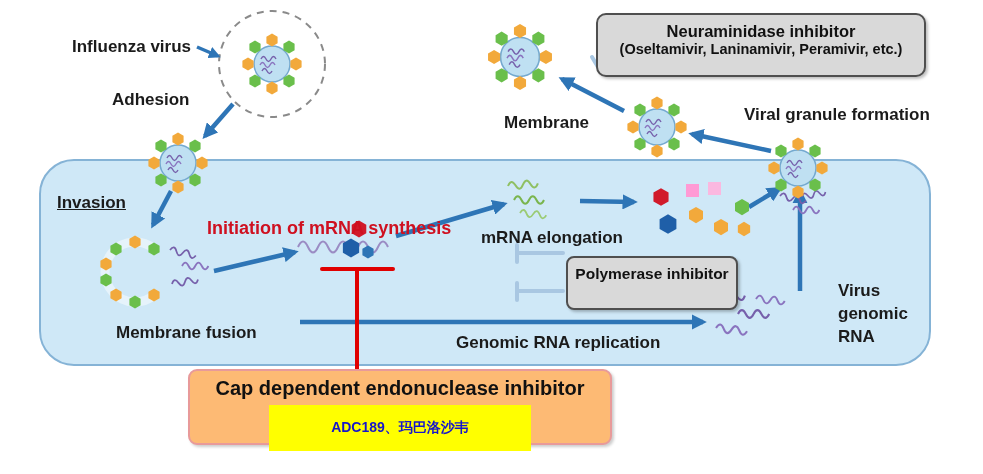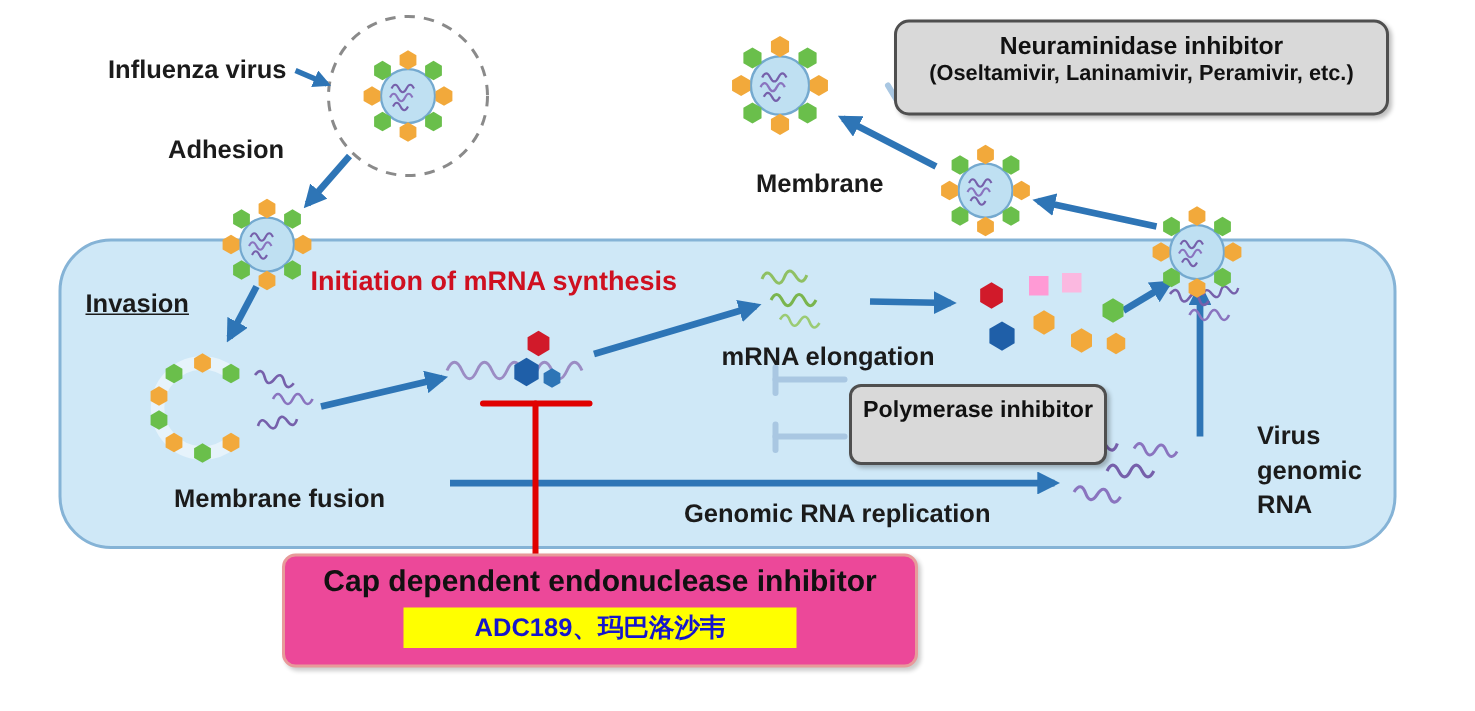--- a/index.html
+++ b/index.html
@@ -1,32 +1,32 @@
 <!DOCTYPE html>
 <html><head>
 <meta charset="utf-8">
 <style>
   * { margin:0; padding:0; box-sizing:border-box; }
   body { background:#ffffff; font-family:"Liberation Sans", sans-serif; }
   .stage { position:relative; width:983px; height:474px; background:#ffffff; overflow:hidden; }
   .layer { position:absolute; left:0; top:0; }
   .lbl { position:absolute; font-weight:bold; color:#1b1b1b; font-size:17px; white-space:nowrap; }
-  .lbl.red1 { color:#cf1020; font-size:18px; }
+  .lbl.red1 { color:#cf1020; font-size:18px;margin-top:41px; }
   .lbl.red2 { color:#cf1020; font-size:15px; }
   .lbl.multiline { white-space:pre-line; text-align:left; line-height:1.35; }
   .ibox { position:absolute; background:#d9d9d9; border:2px solid #4f4f4f; border-radius:10px;
           text-align:center; box-shadow:2px 2px 3px rgba(0,0,0,0.25); padding-top:7px; }
   .ibox .t1 { font-weight:bold; font-size:16.5px; color:#111; }
   .ibox .t2 { font-weight:bold; font-size:14.5px; color:#111; }
   .capbox { position:absolute; left:188px; top:369px; width:424px; height:76px;
-            background:#ec4899; border:2px solid #e89a9a; border-radius:9px;
+            background:#fdba74; border:2px solid #e89a9a; border-radius:9px;
             text-align:center; box-shadow:2px 2px 3px rgba(0,0,0,0.2); padding-top:6px; }
   .capbox .t1 { font-weight:bold; font-size:20px; color:#111; }
   .capbox .drug { width:262px; margin:5px auto 0; background:#ffff00; color:#1515cc;
-                  font-weight:bold; font-size:17px; padding:2px 0; }
+                  font-weight:bold; font-size:14px; padding:14px 0; }
 </style>
 </head>
 <body>
 
 <div class="stage">
 
   <svg class="layer" width="983" height="474" viewBox="0 0 983 474">
     <defs>
       <marker id="arr" viewBox="0 0 10 10" refX="7.5" refY="5" markerWidth="3.4" markerHeight="3.4" orient="auto-start-reverse">
         <path d="M0,0 L10,5 L0,10 z" fill="#2e75b6"></path>
@@ -143,20 +143,21 @@
     <use href="#virus" transform="translate(798,168)"></use>
   </svg>
 
   <div class="lbl" style="left:72px; top:37px;">Influenza virus</div>
   <div class="lbl" style="left:112px; top:90px;">Adhesion</div>
   <div class="lbl" style="left:57px; top:193px;text-decoration:underline;">Invasion</div>
   <div class="lbl" style="left:116px; top:323px;">Membrane fusion</div>
   <div class="lbl red1" style="left:207px; top:177px;">Initiation of mRNA synthesis</div>
   <div class="lbl" style="left:457px; top:228px;margin-left:24px;">mRNA elongation</div>
   <div class="lbl" style="left:504px; top:113px;">Membrane</div>
+  <div class="lbl" style="left:744px; top:105px;">Viral granule formation</div>
   <div class="lbl" style="left:456px; top:333px;">Genomic RNA replication</div>
   <div class="lbl multiline" style="left:838px; top:280px; width:92px;">Virus
 genomic
 RNA</div>
 
   <div class="ibox" style="left:596px; top:13px; width:330px; height:64px;text-align:center;">
     <div class="t1">Neuraminidase inhibitor</div>
     <div class="t2">(Oseltamivir, Laninamivir, Peramivir, etc.)</div>
   </div>
 

